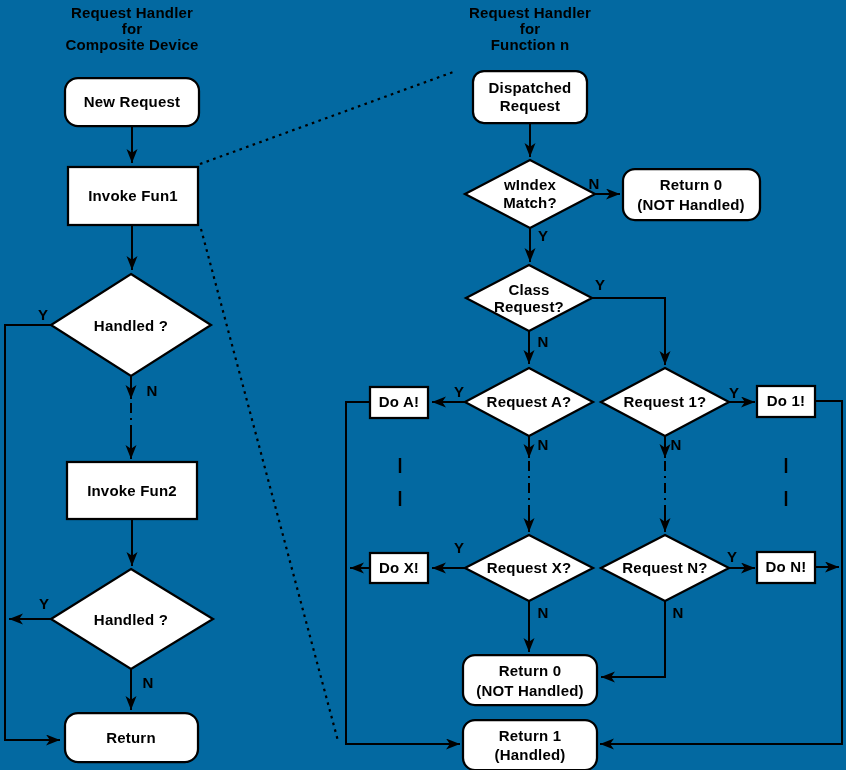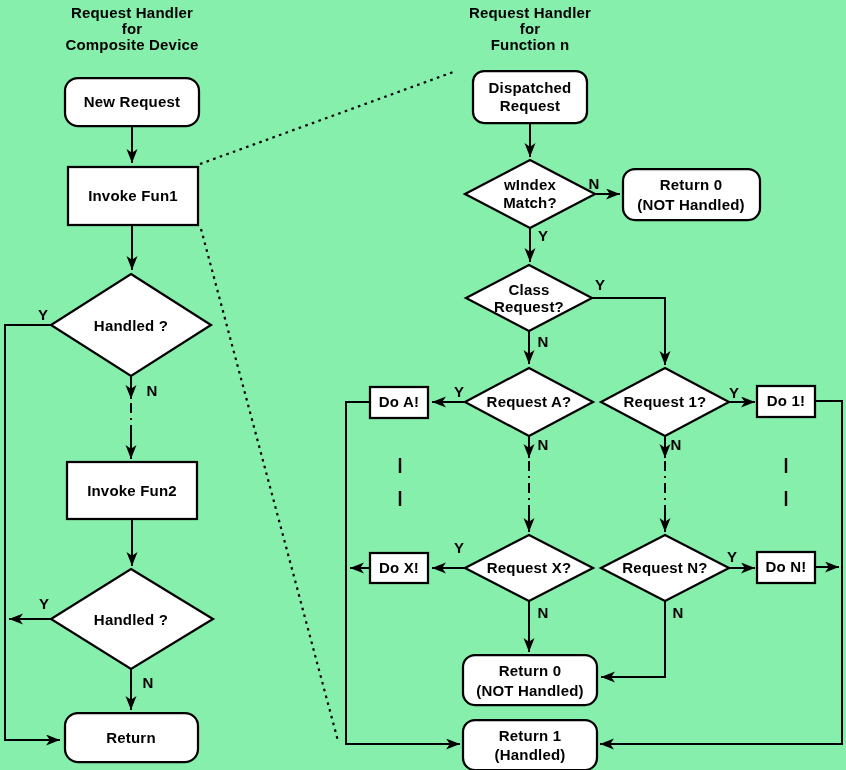--- a/index.html
+++ b/index.html
@@ -3,21 +3,21 @@
 <meta charset="utf-8">
 <style>
   html, body {
     margin: 0;
     padding: 0;
     background: #ffffff;
   }
   .stage {
     width: 846px;
     height: 770px;
-    background: #86efac;
+    background: #0369a1;
     position: relative;
   }
   svg { display: block; }
   .shape {
     fill: #ffffff;
     stroke: #000000;
     stroke-width: 2.25;
   }
   .edge {
     fill: none;

